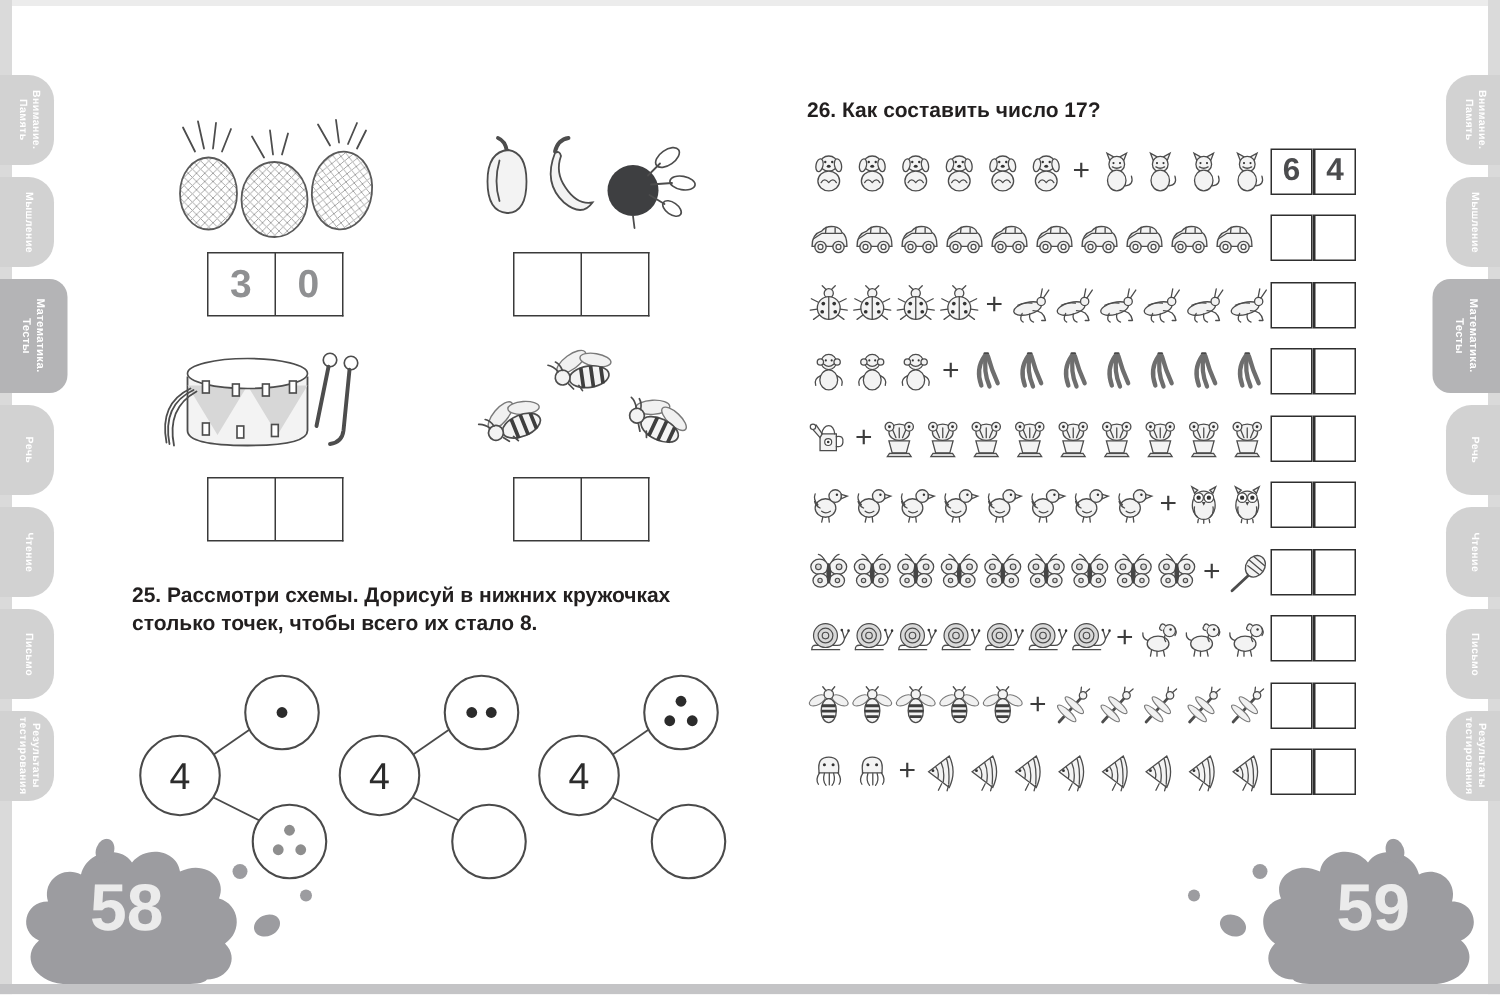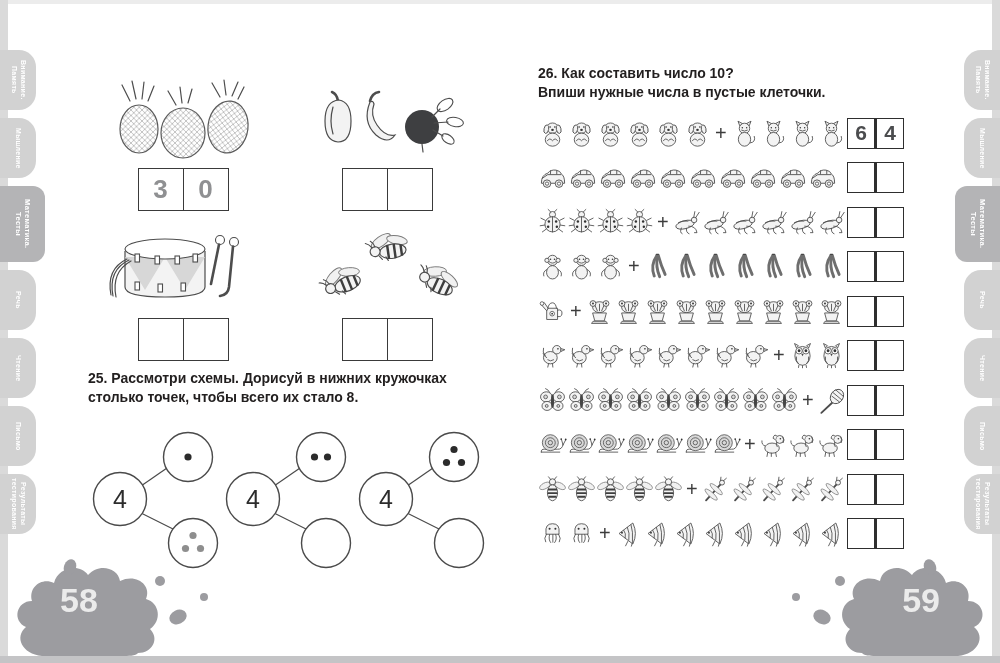--- a/index.html
+++ b/index.html
@@ -24,21 +24,21 @@
   .tabs-right .tab.active{border-radius:12px 0 0 12px;}
   .vtext{writing-mode:vertical-rl;font-size:7px;font-weight:700;line-height:1.25;
          max-height:58px;letter-spacing:.3px;}
   .tab.active .vtext{max-height:72px;font-size:7.5px;}
   
   .page{position:absolute;z-index:2;}
   .page-left{left:88px;top:64px;width:402px;}
   .page-right{left:538px;top:64px;width:366px;}
   .task-heading{font-size:14px;font-weight:700;line-height:19px;color:var(--text,#221f1f);}
   .hline{white-space:nowrap;}
-  .h25{margin-top:8px;}
+  .h25{margin-top:26px;}
   
   #t24-grid{margin-top:13px;display:grid;grid-template-columns:190px 190px;column-gap:14px;row-gap:16px;}
   .t24-cell{display:flex;flex-direction:column;align-items:center;}
   .t24-pic{height:85px;}
   .t24-boxes{margin-top:6px;display:flex;}
   .abox{width:44px;height:41px;border:1.4px solid #3a3a3a;background:#fff;
         display:flex;align-items:center;justify-content:center;
         font-size:26px;font-weight:700;color:var(--example-digit,#8f9092);}
   .abox + .abox{border-left:none;}
   
@@ -52,21 +52,21 @@
   .row-boxes{margin-left:auto;display:flex;}
   .sbox{width:26px;height:29px;border:1.6px solid #2e2e2e;background:#fff;
         display:flex;align-items:center;justify-content:center;
         font-size:21px;font-weight:700;color:var(--answer-digit,#4b4c4e);}
   .sbox + .sbox{border-left-width:2.4px;}
   
   .blob{position:absolute;bottom:7px;width:250px;height:97px;z-index:1;}
   .blob-left{left:8px;}
   .blob-right{right:8px;}
   .blob svg .bf{fill:var(--blob,#9c9ca0);}
-  .pagenum{position:absolute;font-size:34px;font-weight:700;color:#ebebeb;}
+  .pagenum{position:absolute;font-size:44px;font-weight:700;color:#ebebeb;}
   .blob-left .pagenum{left:52px;top:22px;}
   .blob-right .pagenum{right:52px;top:22px;}
   
   svg .lf{fill:#f3f3f3;stroke:#4d4d4d;stroke-width:1.2px;}
   svg .wf{fill:#fff;stroke:#4d4d4d;stroke-width:1.1px;}
   svg .gf{fill:#d9d9d9;stroke:#4d4d4d;stroke-width:1.1px;}
   svg .df{fill:#454545;stroke:none;}
   svg .dk{fill:#333;stroke:none;}
   svg .st{fill:none;stroke:#4d4d4d;stroke-width:1.2px;stroke-linecap:round;stroke-linejoin:round;}
   svg .st2{fill:none;stroke:#4d4d4d;stroke-width:2.6px;stroke-linecap:round;}
@@ -295,22 +295,21 @@
     <circle cx="98" cy="26.5" r="3.6" fill="#2b2b2b"></circle>
             <circle cx="90.5" cy="39.5" r="3.6" fill="#2b2b2b"></circle>
             <circle cx="105.5" cy="39.5" r="3.6" fill="#2b2b2b"></circle>
 
   </svg></div>
       </div>
   </div>
 
   <div class="page page-right">
     <div class="task-heading">
-      <div class="hline">26. Как составить число 10?</div>
-      <div class="hline">Впиши нужные числа в пустые клеточки.</div>
+      <div class="hline">26. Как составить число 17?</div>
     </div>
     <div id="t26-rows">
         <div class="t26-row">
           <span class="icons">
             <span class="icon">
               <svg width="29" height="29" viewBox="0 0 40 40">
                 <ellipse cx="20" cy="12.5" rx="8" ry="7" class="lf"></ellipse>
                 <ellipse cx="11.5" cy="14" rx="3.2" ry="6" transform="rotate(12 11.5 14)" class="lf"></ellipse>
                 <ellipse cx="28.5" cy="14" rx="3.2" ry="6" transform="rotate(-12 28.5 14)" class="lf"></ellipse>
                 <ellipse cx="20" cy="28.5" rx="10" ry="9" class="lf"></ellipse>

